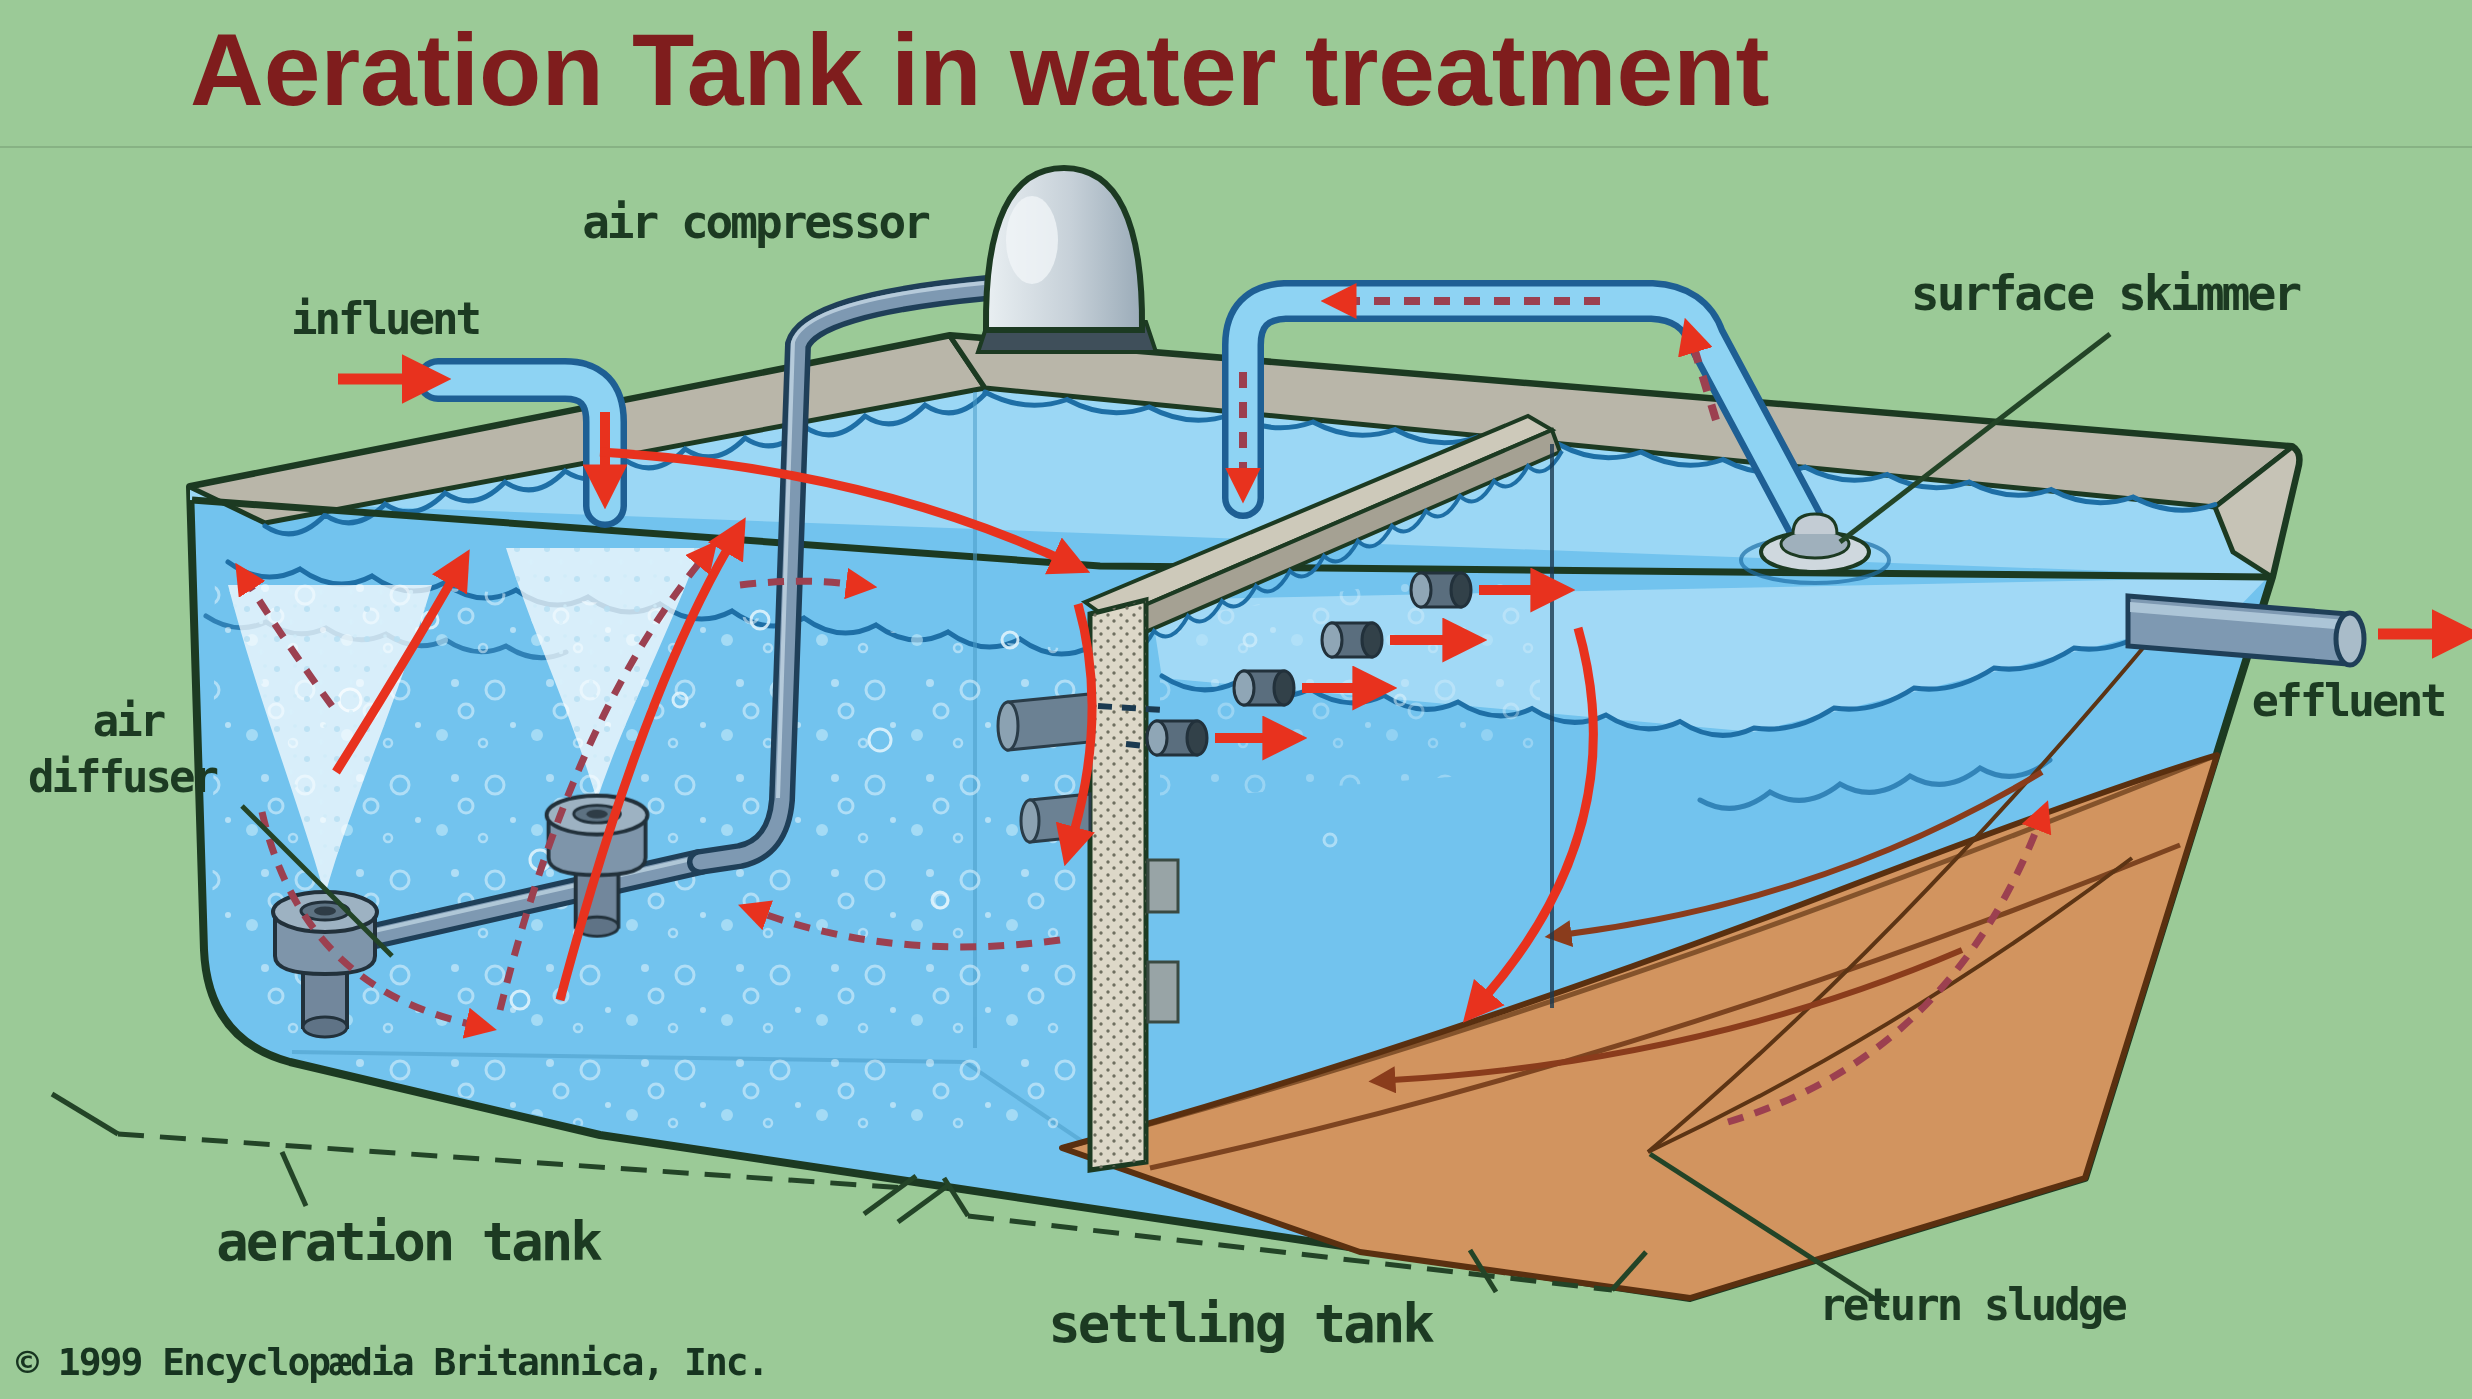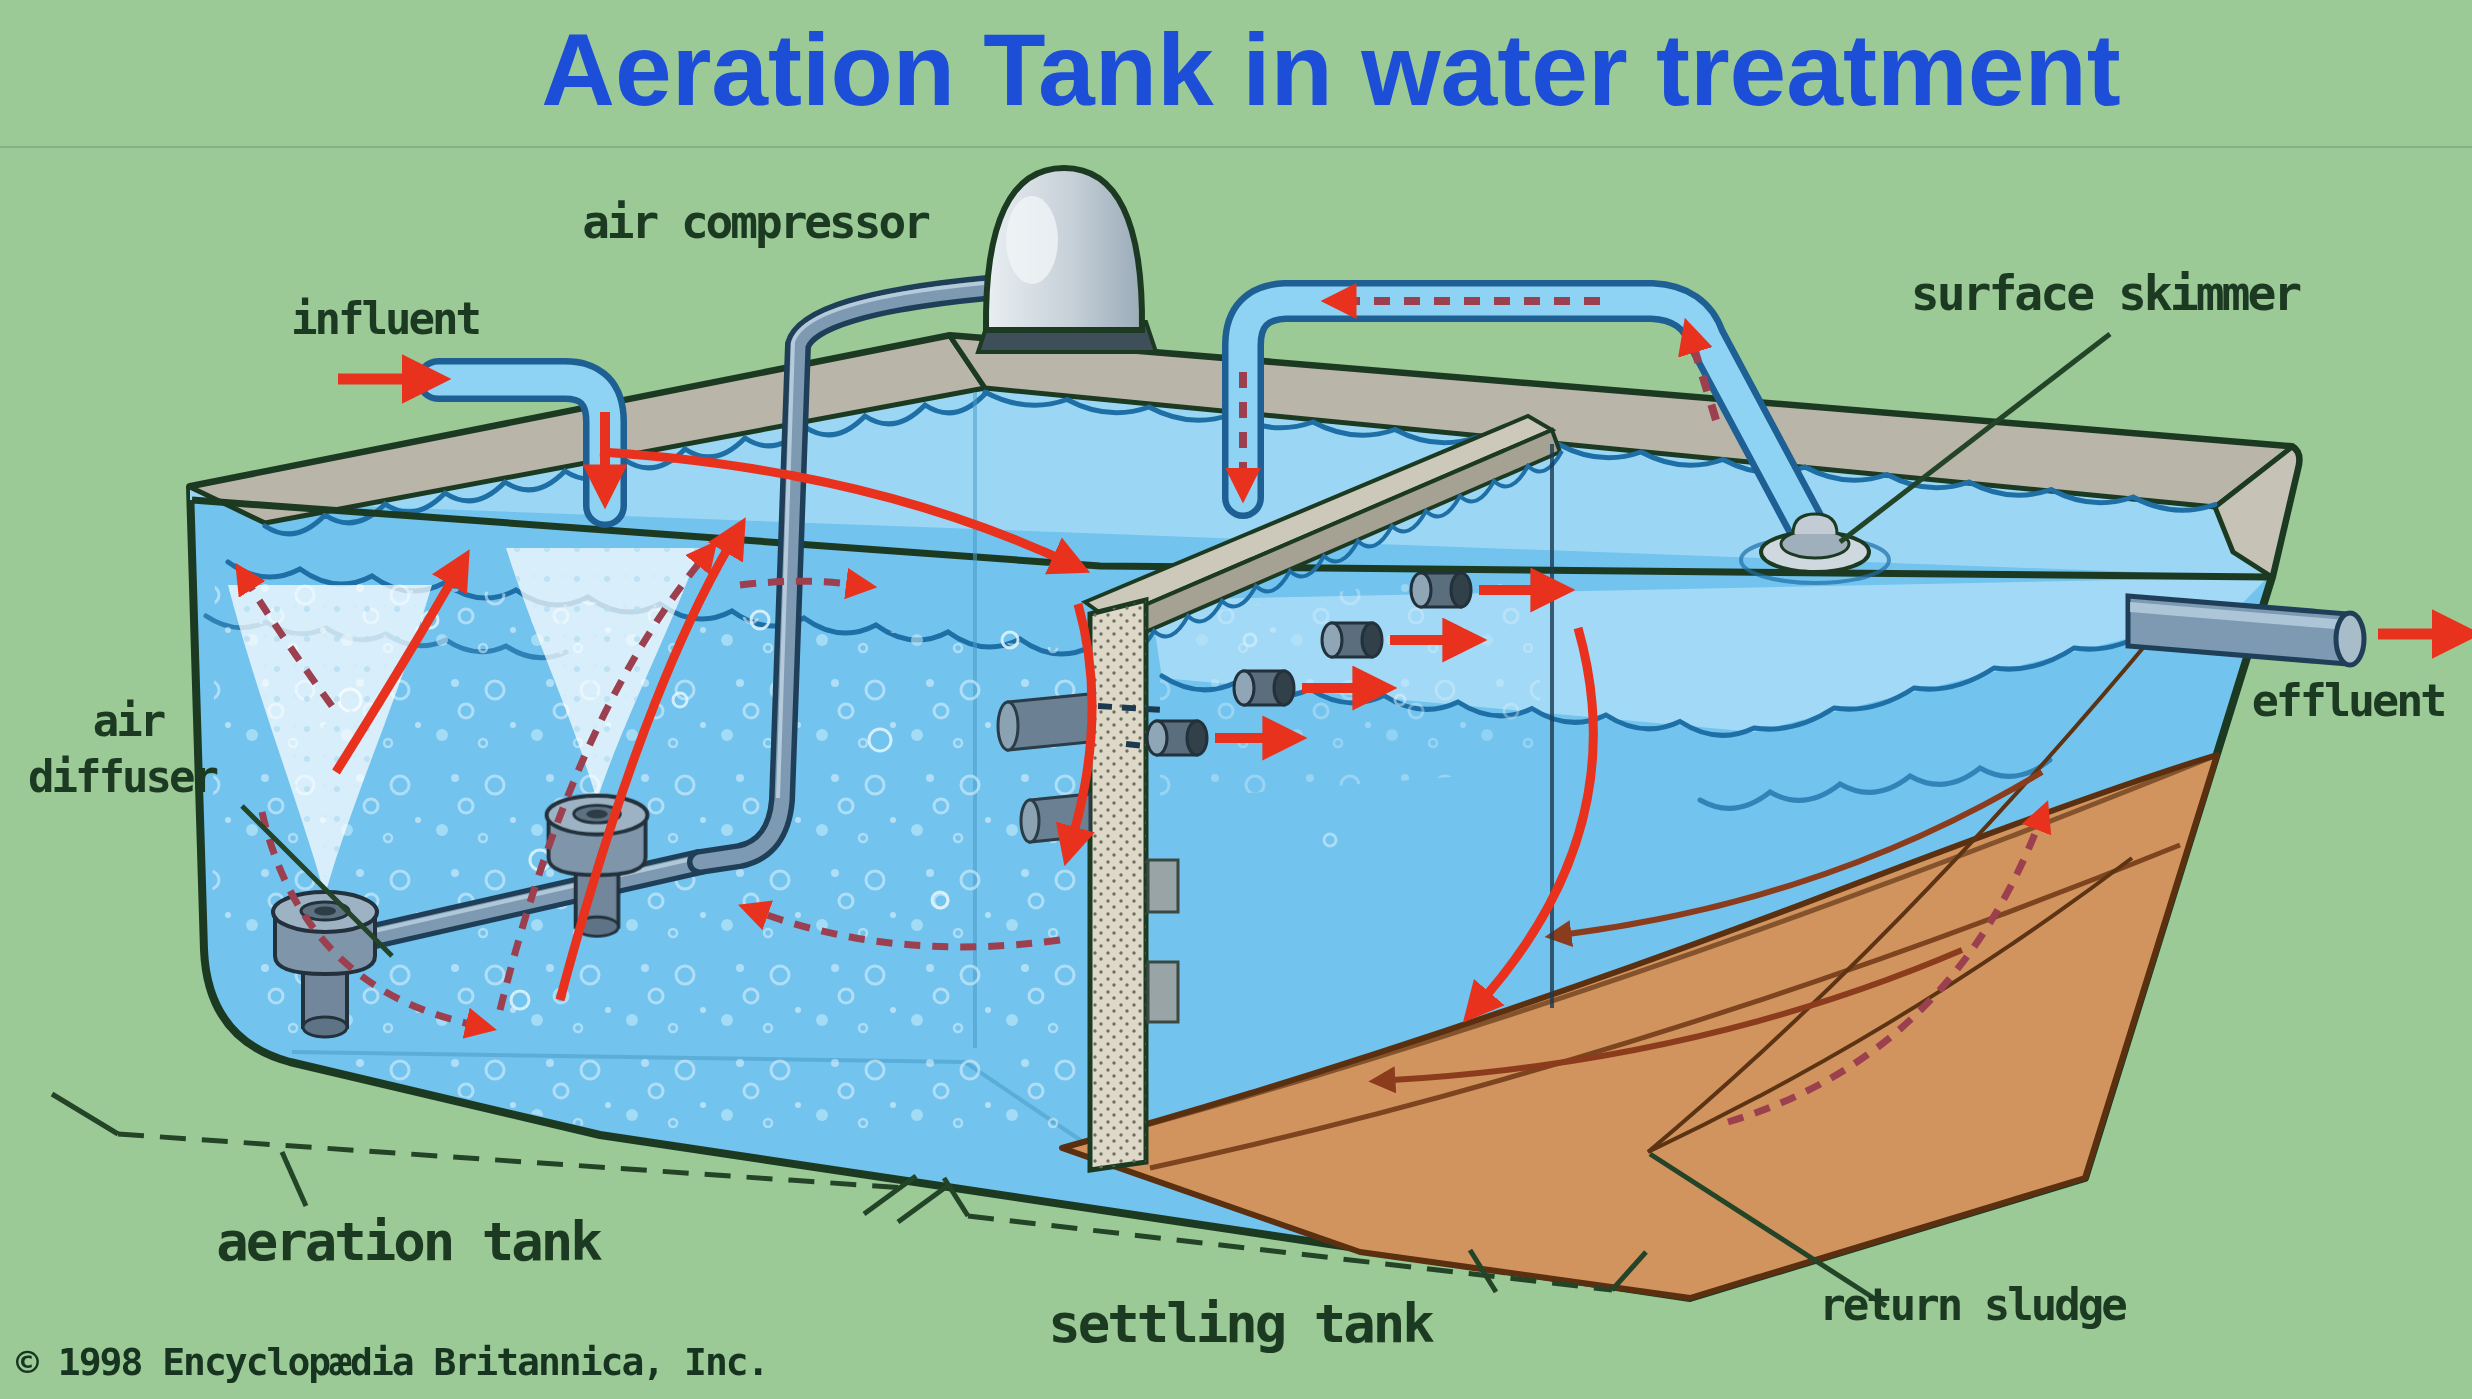--- a/index.html
+++ b/index.html
@@ -4,23 +4,23 @@
 <style>
   html,body{margin:0;padding:0;}
   body{
     width:2472px;height:1399px;position:relative;overflow:hidden;
     background:#9bca97;
     font-family:"Liberation Sans",sans-serif;
   }
   .stage{position:absolute;inset:0;}
   .title{
     position:absolute;top:10px;left:0;width:100%;height:130px;
-    text-align:center;padding-left:190px;box-sizing:border-box;
+    padding-left:190px;box-sizing:border-box;
     font-family:"Liberation Sans",sans-serif;font-weight:bold;
-    font-size:102px;line-height:120px;color:#1d4ed8;letter-spacing:0px;
+    font-size:102px;line-height:120px;color:#7f1d1d;letter-spacing:0px;
     white-space:nowrap;
   }
   .band-line{
     position:absolute;top:146px;left:0;width:100%;height:2px;
     background:rgba(125,165,122,.65);
   }
   .copyright{
     position:absolute;left:16px;top:1340px;
     font-family:"DejaVu Sans Mono",monospace;font-weight:600;
     font-size:38px;letter-spacing:-2px;color:#173420;white-space:nowrap;
@@ -288,14 +288,14 @@
       <text class="lbl" x="2105" y="310" font-size="48" text-anchor="middle">surface skimmer</text>
       <text class="lbl" x="128" y="736" font-size="44" text-anchor="middle">air</text>
       <text class="lbl" x="122" y="792" font-size="44" text-anchor="middle">diffuser</text>
       <text class="lbl" x="2348" y="716" font-size="45" text-anchor="middle">effluent</text>
       <text class="lbl lblb" x="408" y="1260" font-size="54" text-anchor="middle">aeration tank</text>
       <text class="lbl lblb" x="1240" y="1342" font-size="54" text-anchor="middle">settling tank</text>
       <text class="lbl" x="1972" y="1320" font-size="44" text-anchor="middle">return sludge</text>
     </g>
   </svg>
 
-  <div class="copyright">© 1998 Encyclopædia Britannica, Inc.</div>
+  <div class="copyright">© 1999 Encyclopædia Britannica, Inc.</div>
 </div>
 
 </body></html>

